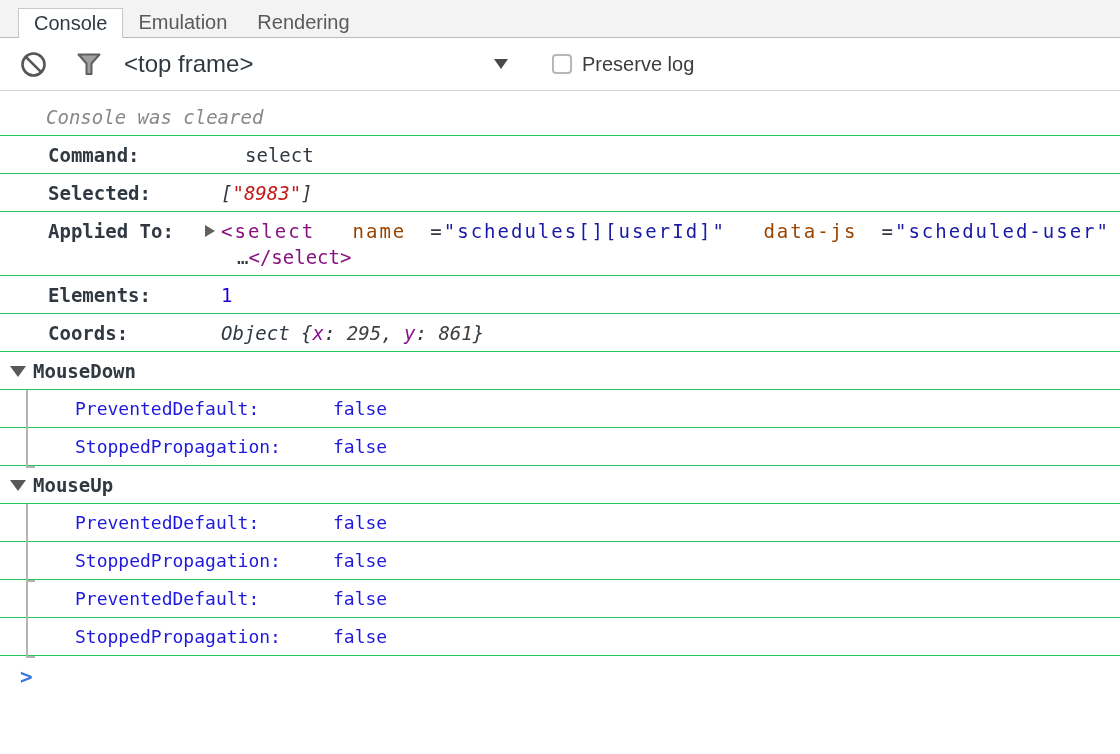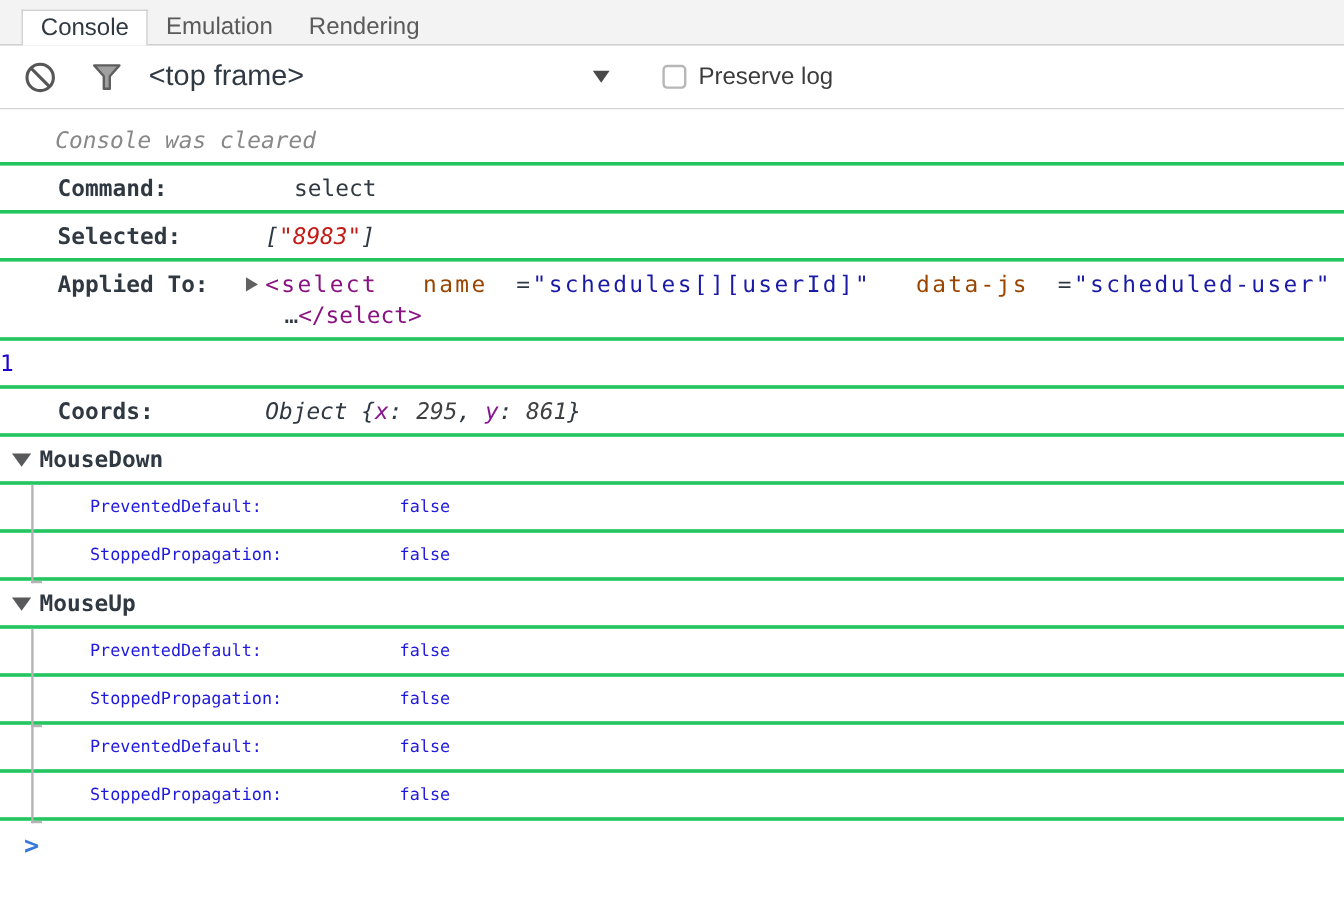--- a/index.html
+++ b/index.html
@@ -23,40 +23,40 @@
   .frame-select { margin-left:22px; width:384px; display:flex; align-items:center;
                   justify-content:space-between; font-size:24px; color:#303942; }
   .dd-arrow { width:0; height:0; border-left:7px solid transparent;
               border-right:7px solid transparent; border-top:10px solid #4a4a4a; }
   .checkbox { width:20px; height:20px; background:#fff; border:2px solid #b7b7b7;
               border-radius:4px; margin-left:44px; flex-shrink:0; }
   .preserve-label { margin-left:10px; font-size:20px; color:#3c3c3c; }
 
   
   .log { font-family:"DejaVu Sans Mono", monospace; font-size:19px; color:#303942; }
-  .row { border-bottom:3px solid #22c55e; padding:6px 0 5px; line-height:26px;
+  .row { border-bottom:1px solid #22c55e; padding:6px 0 5px; line-height:26px;
          white-space:pre; overflow:hidden; }
   .row.first { padding-top:13px; }
   .system { margin-left:46px; color:#888; font-style:italic; }
   .kv { display:flex; }
   .kv-label { margin-left:48px; width:173px; font-weight:bold; flex-shrink:0; }
   .kv-value { white-space:pre; }
   .el-line1 { position:relative; letter-spacing:2px; }
   .el-line2 { margin-left:-8px; }
   .tri-right { position:absolute; left:-16px; top:7px; width:0; height:0;
                border-top:6px solid transparent; border-bottom:6px solid transparent;
                border-left:10px solid #616161; }
   .group-header { position:relative; padding-left:33px; font-weight:bold; font-size:19px; }
   .tri-down { position:absolute; left:10px; top:14px; width:0; height:0;
               border-left:8px solid transparent; border-right:8px solid transparent;
               border-top:11px solid #58595a; }
   .group-children { position:relative; }
   .guide { position:absolute; left:26px; top:0; height:calc(100% + 2px); width:9px;
            border-left:2px solid #b4b4b4; border-bottom:2px solid #b4b4b4; }
-  .child-row { display:flex; color:#1e19dc; font-size:14px; }
+  .child-row { display:flex; color:#1e19dc; font-size:18px; }
   .child-label { margin-left:75px; width:258px; flex-shrink:0; }
   .prompt-row { padding:9px 0 0 20px; }
   .prompt-chevron { color:#3778df; font-weight:bold; font-size:21px;
                     font-family:"DejaVu Sans Mono", monospace; }
 
   
   .plain { color:#303942;margin-left:24px; }
   .tag { color:#881280; }
   .attr-name { color:#994500; }
   .attr-value { color:#1a1aa6; }
@@ -93,21 +93,21 @@
   </div>
   <span class="checkbox"></span>
   <span class="preserve-label">Preserve log</span>
 </div>
 
 <div class="log">
     <div class="row first"><span class="system">Console was cleared</span></div>
     <div class="row kv"><span class="kv-label">Command:</span><div class="kv-value"><span class="plain">select</span></div></div>
     <div class="row kv"><span class="kv-label">Selected:</span><div class="kv-value"><span class="preview">[</span><span class="preview-str">"8983"</span><span class="preview">]</span></div></div>
     <div class="row kv"><span class="kv-label">Applied To:</span><div class="kv-value"><div class="el-line1"><span class="tri-right"></span><span class="tag">&lt;select</span><span class="plain"> </span><span class="attr-name">name</span><span class="plain">=</span><span class="attr-value">"schedules[][userId]"</span><span class="plain"> </span><span class="attr-name">data-js</span><span class="plain">=</span><span class="attr-value">"scheduled-user"</span><span class="plain"> </span><span class="attr-name">data-s</span></div><div class="el-line2"><span class="plain">…</span><span class="tag">&lt;/select&gt;</span></div></div></div>
-    <div class="row kv"><div class="kv-value"><span class="num">1</span></div></div>
+    <div class="row kv"><span class="kv-label">Elements:</span><div class="kv-value"><span class="num">1</span></div></div>
     <div class="row kv"><span class="kv-label">Coords:</span><div class="kv-value"><span class="preview">Object {</span><span class="preview-prop">x</span><span class="preview">: </span><span class="preview-num">295</span><span class="preview">, </span><span class="preview-prop">y</span><span class="preview">: </span><span class="preview-num">861</span><span class="preview">}</span></div></div>
     <div class="row group-header"><span class="tri-down"></span><span>MouseDown</span></div>
     <div class="group-children">
       <div class="guide"></div>
       <div class="row child-row"><span class="child-label">PreventedDefault:</span><span>false</span></div>
       <div class="row child-row"><span class="child-label">StoppedPropagation:</span><span>false</span></div>
     </div>
     <div class="row group-header"><span class="tri-down"></span><span>MouseUp</span></div>
     <div class="group-children">
       <div class="guide"></div>

